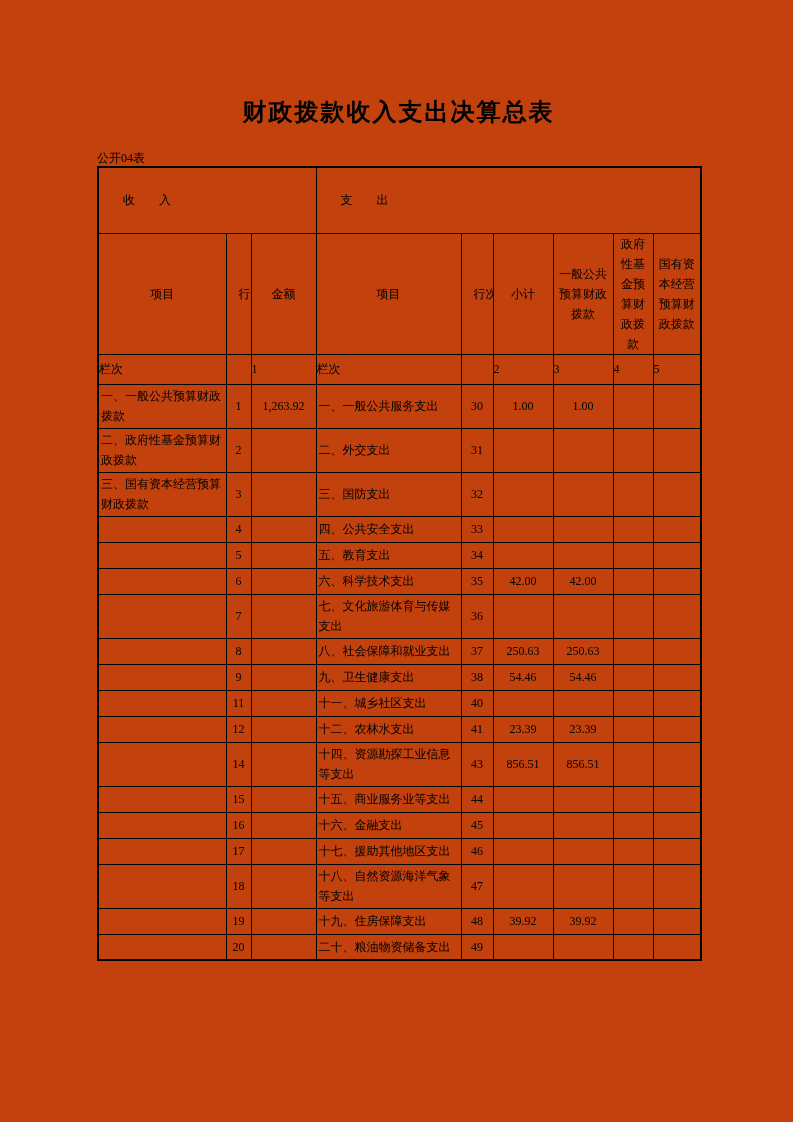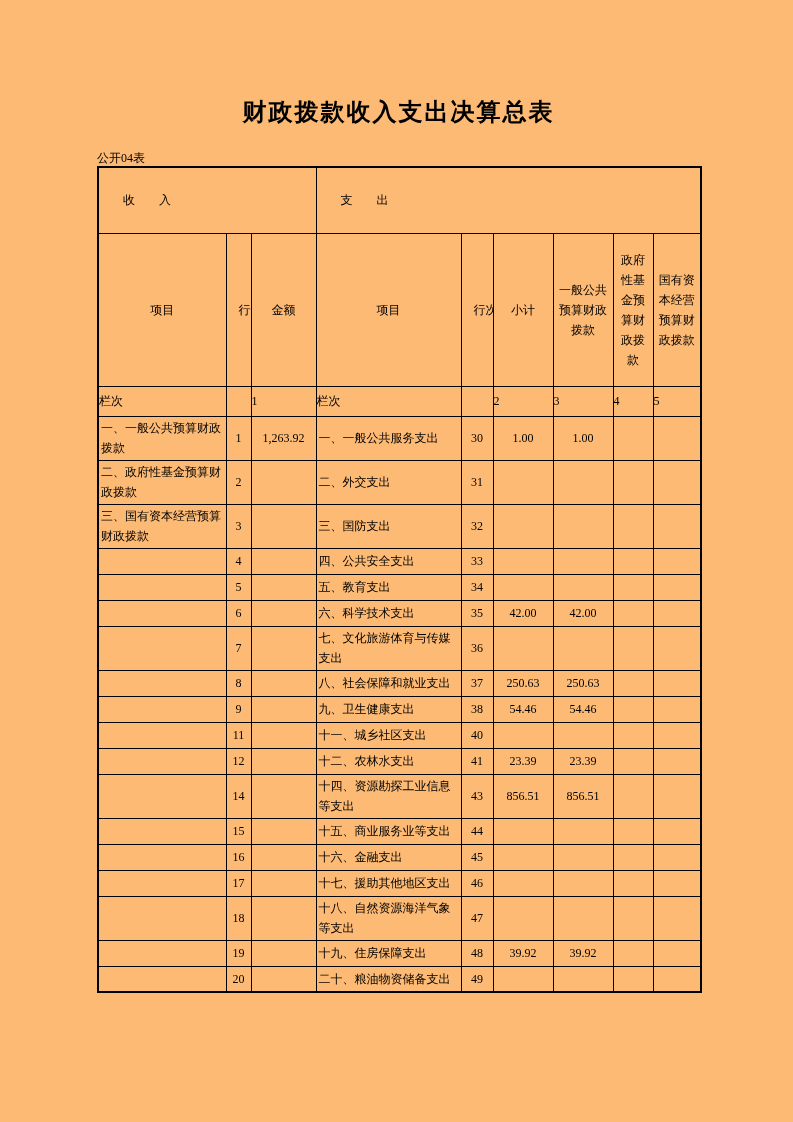--- a/index.html
+++ b/index.html
@@ -5,21 +5,21 @@
   * { margin: 0; padding: 0; box-sizing: border-box; }
   html, body { background: #fff; }
   body {
     width: 793px; height: 1122px;
     font-family: "Liberation Serif", serif;
     color: #000;
   }
   .page {
     width: 793px; height: 1122px;
     padding: 96px 93px 0 97px;
-    background: #fdba74;
+    background: #c2410c;
     overflow: hidden;
   }
   .doc-title {
     font-family: "Liberation Sans", sans-serif;
     font-size: 24px;
     font-weight: bold;
     text-align: center;
     letter-spacing: 2px;
     line-height: 32px;
   }
@@ -54,21 +54,21 @@
   td.sec-cell {
     text-align: left;
     font-size: 13px;
     letter-spacing: 2em;
     padding-left: 2em;
   }
   tr.head-row { height: 86px; }
   td.head-cell {
     text-align: center;
     line-height: 19px;
-    padding: 16px 2px;
+    padding: 0 2px;
   }
   td.head-cell.nowrap { white-space: nowrap; padding: 12px; }
   tr.idx-row { height: 30px; }
   tr.idx-row td { text-align: left; }
   tr.r-tall { height: 44px; }
   tr.r-short { height: 26px; }
   td.c-item { text-align: left; padding: 0 2px; }
   td.c-num { text-align: center; padding: 0; }
   td.c-amt { text-align: center; padding: 0; font-size: 13px; }
 </style>

